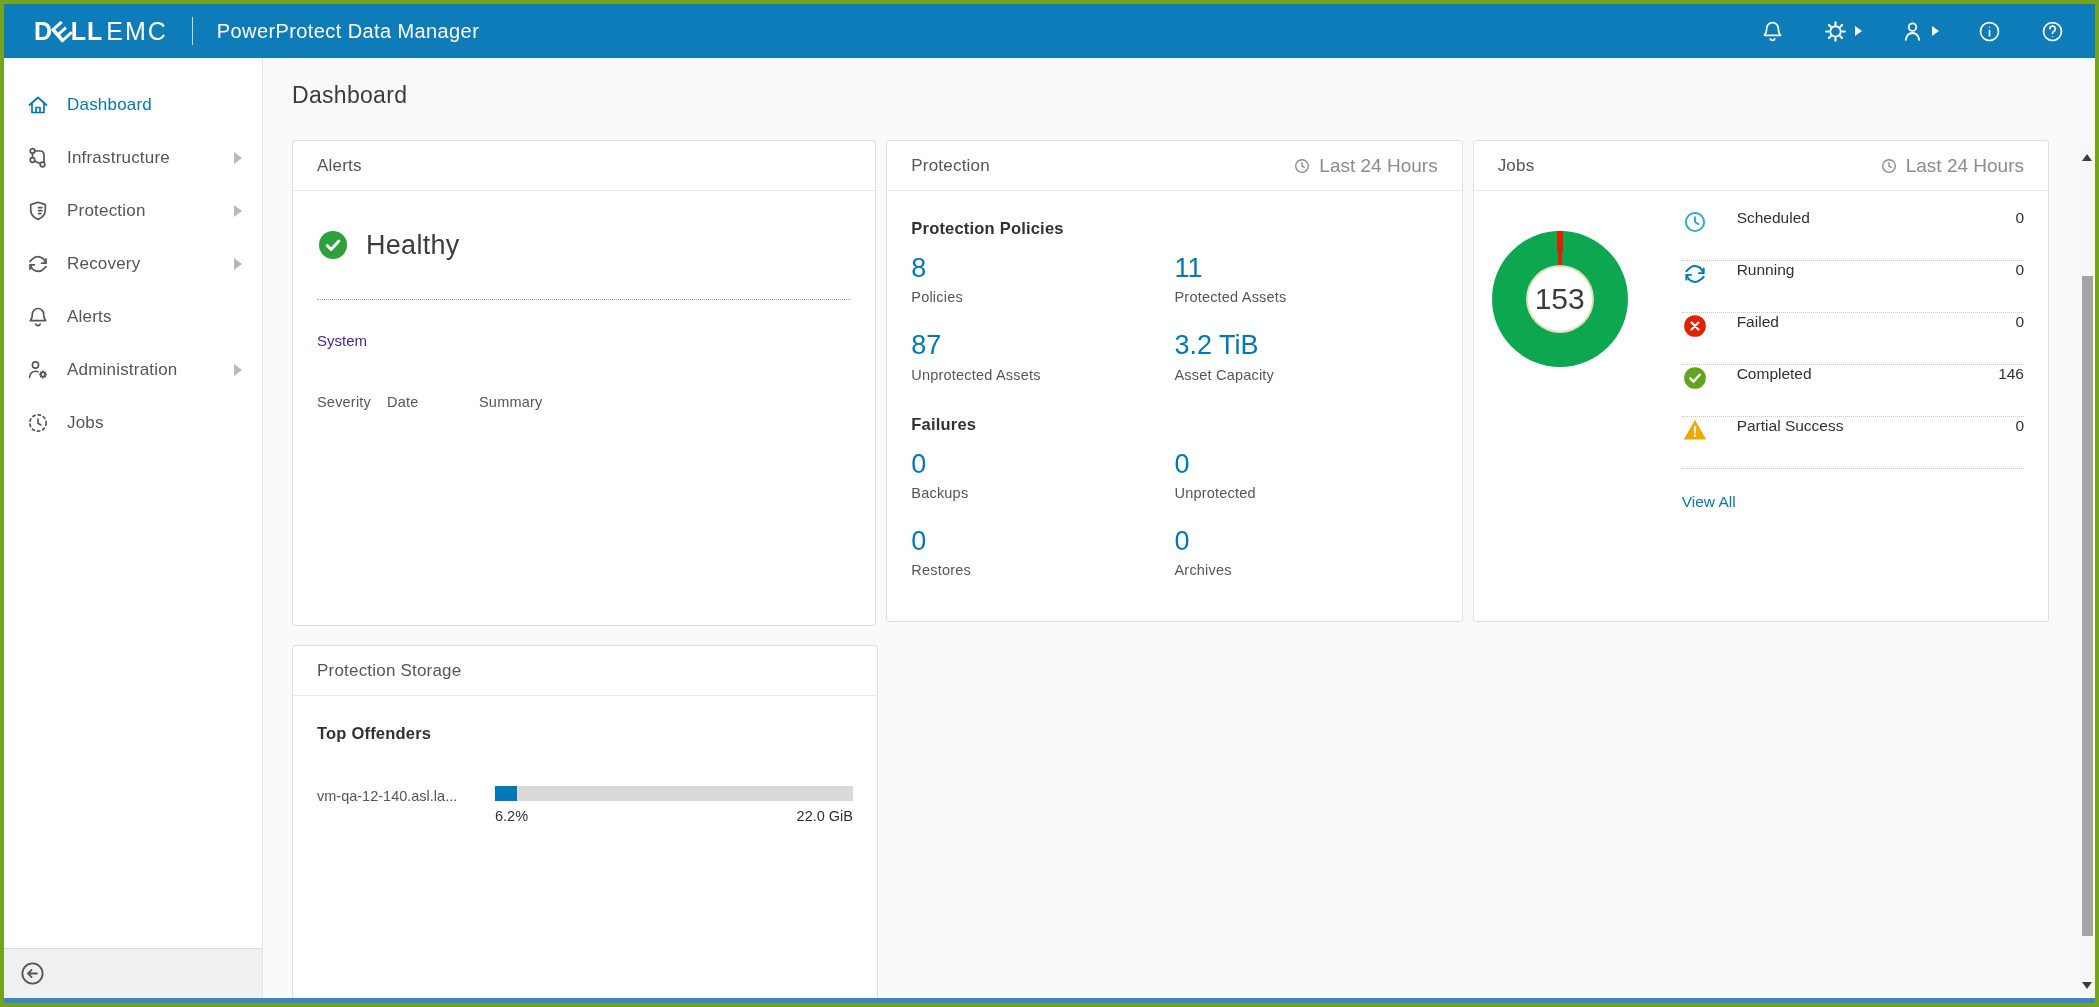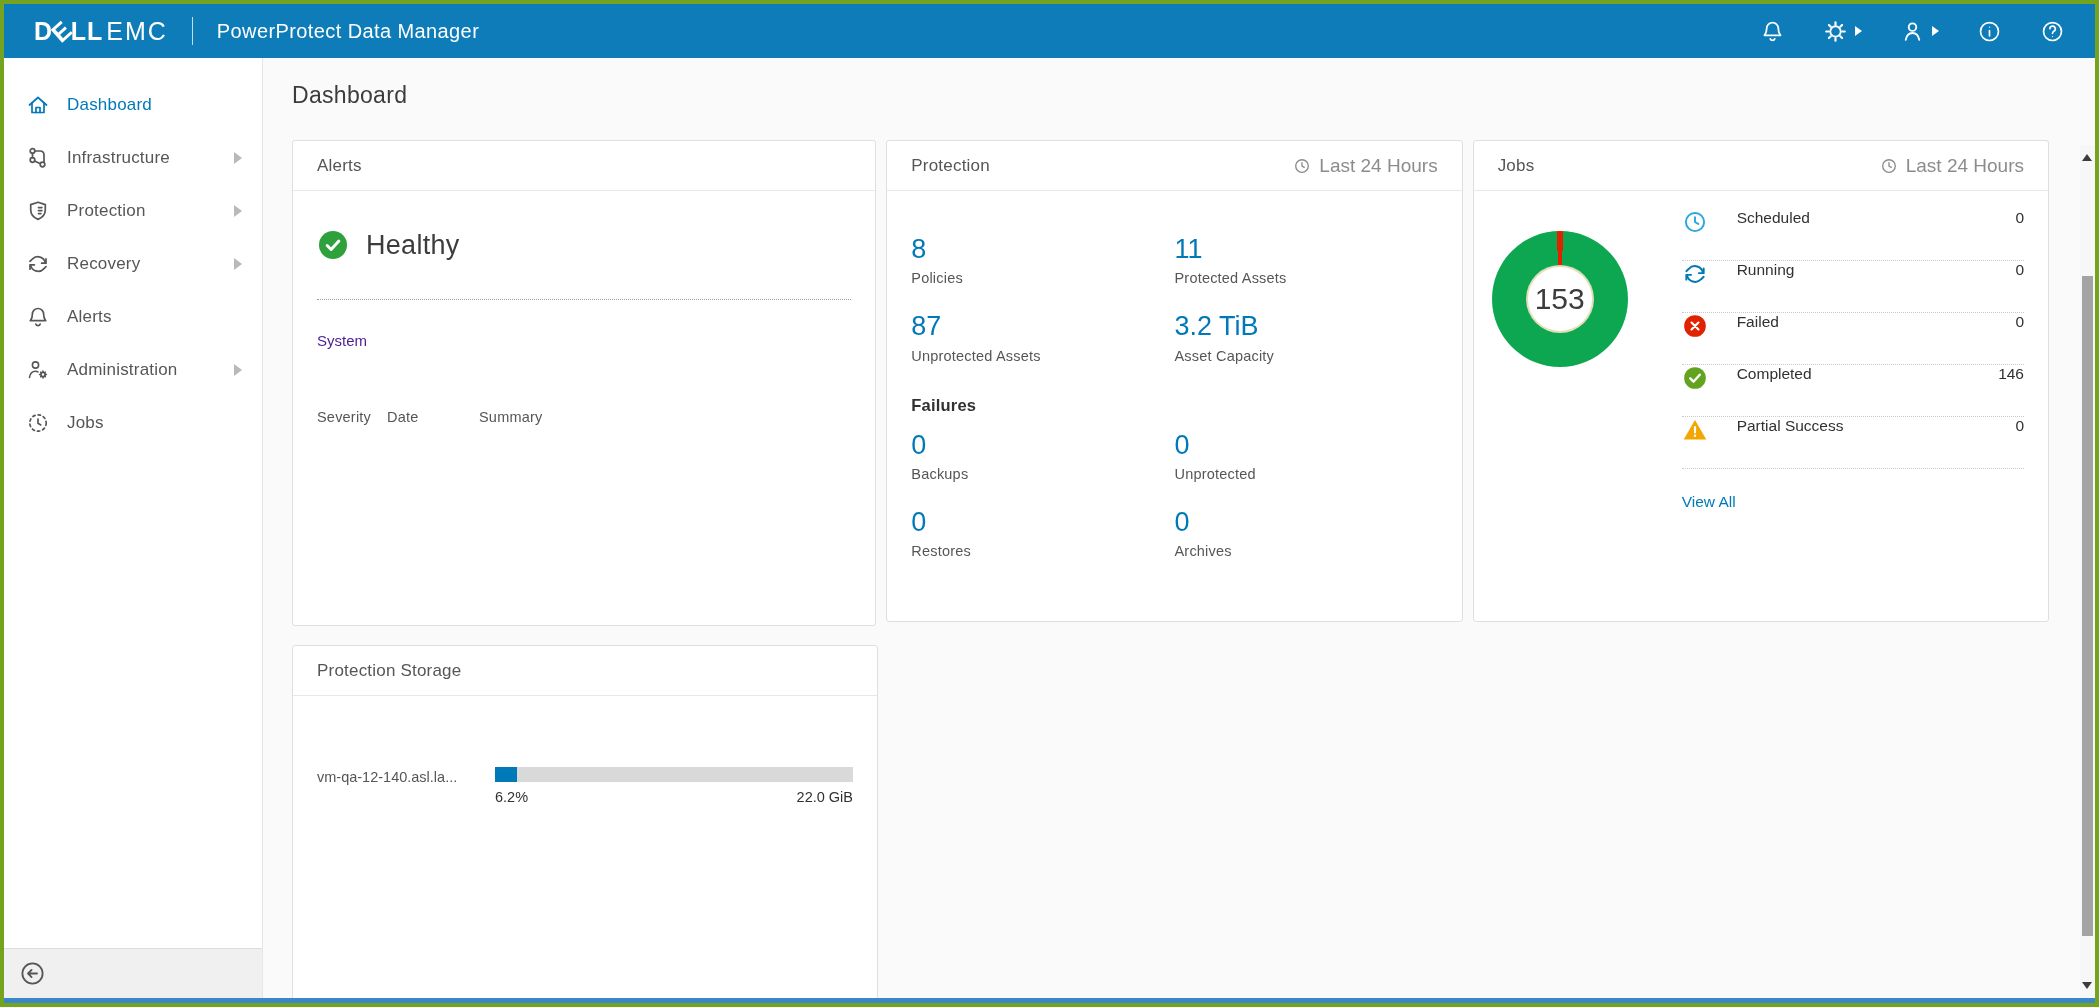--- a/index.html
+++ b/index.html
@@ -58,21 +58,21 @@
   .time-range { display: flex; align-items: center; gap: 8px; color: #8c8c8c; font-size: 19px; }
   .time-range svg { width: 18px; height: 18px; display: block; }
 
   
   .alerts-body { padding: 0 24px; }
   .healthy-row { margin-top: 38px; display: flex; align-items: center; gap: 17px; }
   .healthy-icon svg { width: 32px; height: 32px; display: block; }
   .healthy-text { font-size: 27px; color: #3c3c3c; letter-spacing: .3px; text-align: right; }
   .dotted-divider { margin-top: 38px; border-top: 1px dotted #9b9b9b; }
   .system-link { display: inline-block; margin-top: 32px; color: #4c1d95; font-size: 15px; text-decoration: none; cursor: pointer; }
-  .alerts-table-head { margin-top: 59px; display: flex; font-size: 14.5px; color: #565656; letter-spacing: .2px; }
+  .alerts-table-head { margin-top: 44px; display: flex; font-size: 14.5px; color: #565656; letter-spacing: .2px; }
   .col-severity { width: 70px; }
   .col-date { width: 92px; }
   .col-summary { flex: 1; }
 
   
   .protection-body { padding: 28px 24px 0; }
   .section-heading { font-size: 16.5px; color: #313131; font-weight: bold; letter-spacing: .2px; }
   .stats-grid { display: grid; grid-template-columns: 1fr 1fr; margin-top: 16px; row-gap: 26px; }
   .stat-value { color: #0079b8; font-size: 27px; line-height: 1.05; }
   .stat-label { color: #565656; font-size: 14.5px; margin-top: 7px; letter-spacing: .2px; }
@@ -284,20 +284,21 @@
             <span class="card-title">Protection</span>
             <span class="time-range">
               <svg viewBox="0 0 24 24" fill="none" stroke="#8c8c8c" stroke-width="1.8" stroke-linecap="round">
                   <circle cx="12" cy="12" r="8.4"></circle>
                   <path d="M12 7.5V12l3 1.8"></path>
                 </svg>
               <span>Last 24 Hours</span>
             </span>
           </div>
           <div class="protection-body">
+            <div class="section-heading">Protection Policies</div>
             <div class="stats-grid">
               <div class="stat">
                 <div class="stat-value">8</div>
                 <div class="stat-label">Policies</div>
               </div>
               <div class="stat">
                 <div class="stat-value">11</div>
                 <div class="stat-label">Protected Assets</div>
               </div>
               <div class="stat">
@@ -405,20 +406,21 @@
             </div>
           </div>
         </section>
       </div>
 
       <section class="card card-storage">
         <div class="card-header">
           <span class="card-title">Protection Storage</span>
         </div>
         <div class="storage-body">
+          <div class="section-heading">Top Offenders</div>
           <div class="offender-row">
             <span class="offender-name">vm-qa-12-140.asl.la...</span>
             <div class="offender-bar-wrap">
               <div class="bar-track">
                 <div class="bar-fill" style="width:6.2%"></div>
               </div>
               <div class="bar-labels">
                 <span>6.2%</span>
                 <span>22.0 GiB</span>
               </div>

